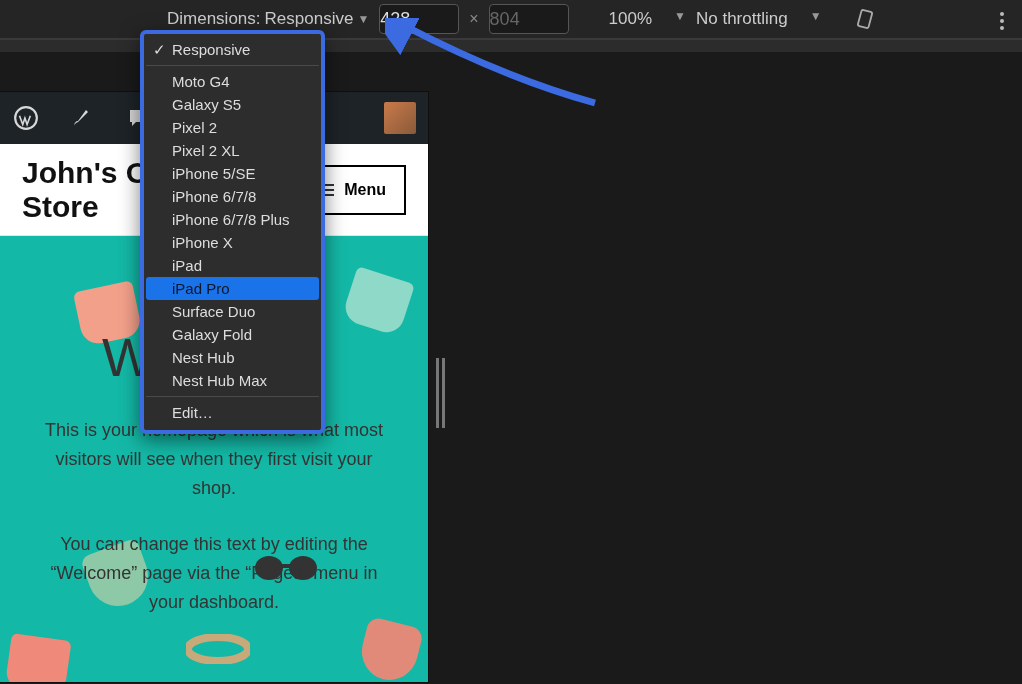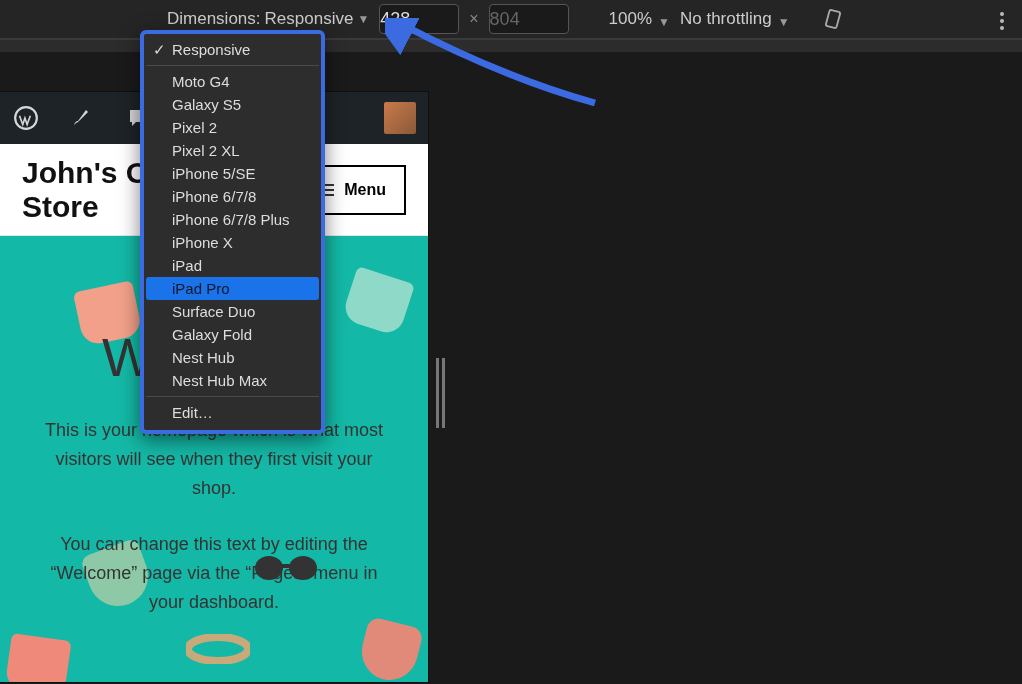--- a/index.html
+++ b/index.html
@@ -55,22 +55,22 @@
   color: #666;
 }
 
 .mult-sign {
   color: #888;
   font-size: 16px;
 }
 
 .zoom-select, .throttle-select {
   display: flex;
-  align-items: flex-end;
-  gap: 6px;
+  align-items: flex-start;
+  gap: 22px;
   cursor: pointer;
 }
 
 .rotate-icon {
   width: 22px;
   height: 22px;
   cursor: pointer;
   display: flex;
   align-items: center;
   justify-content: center;

